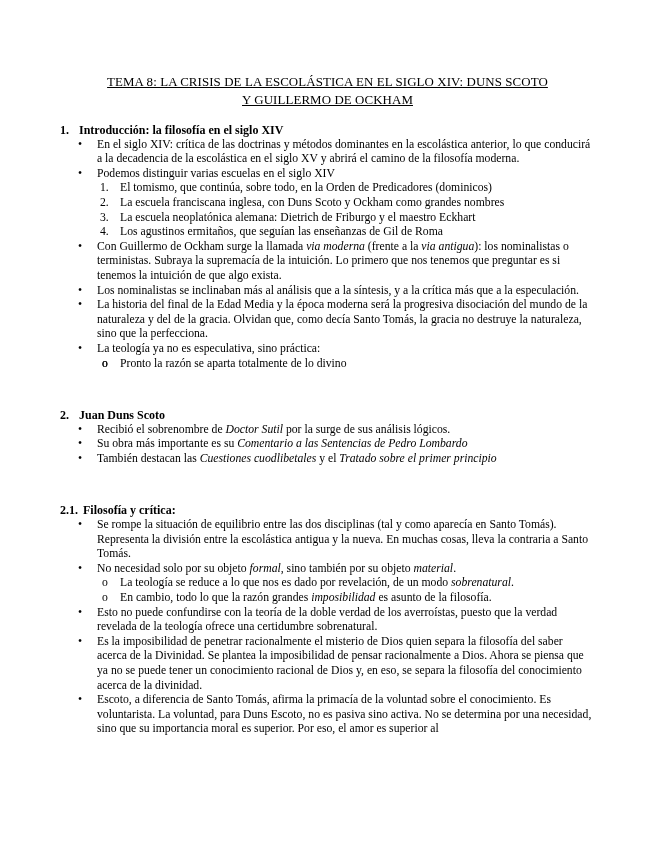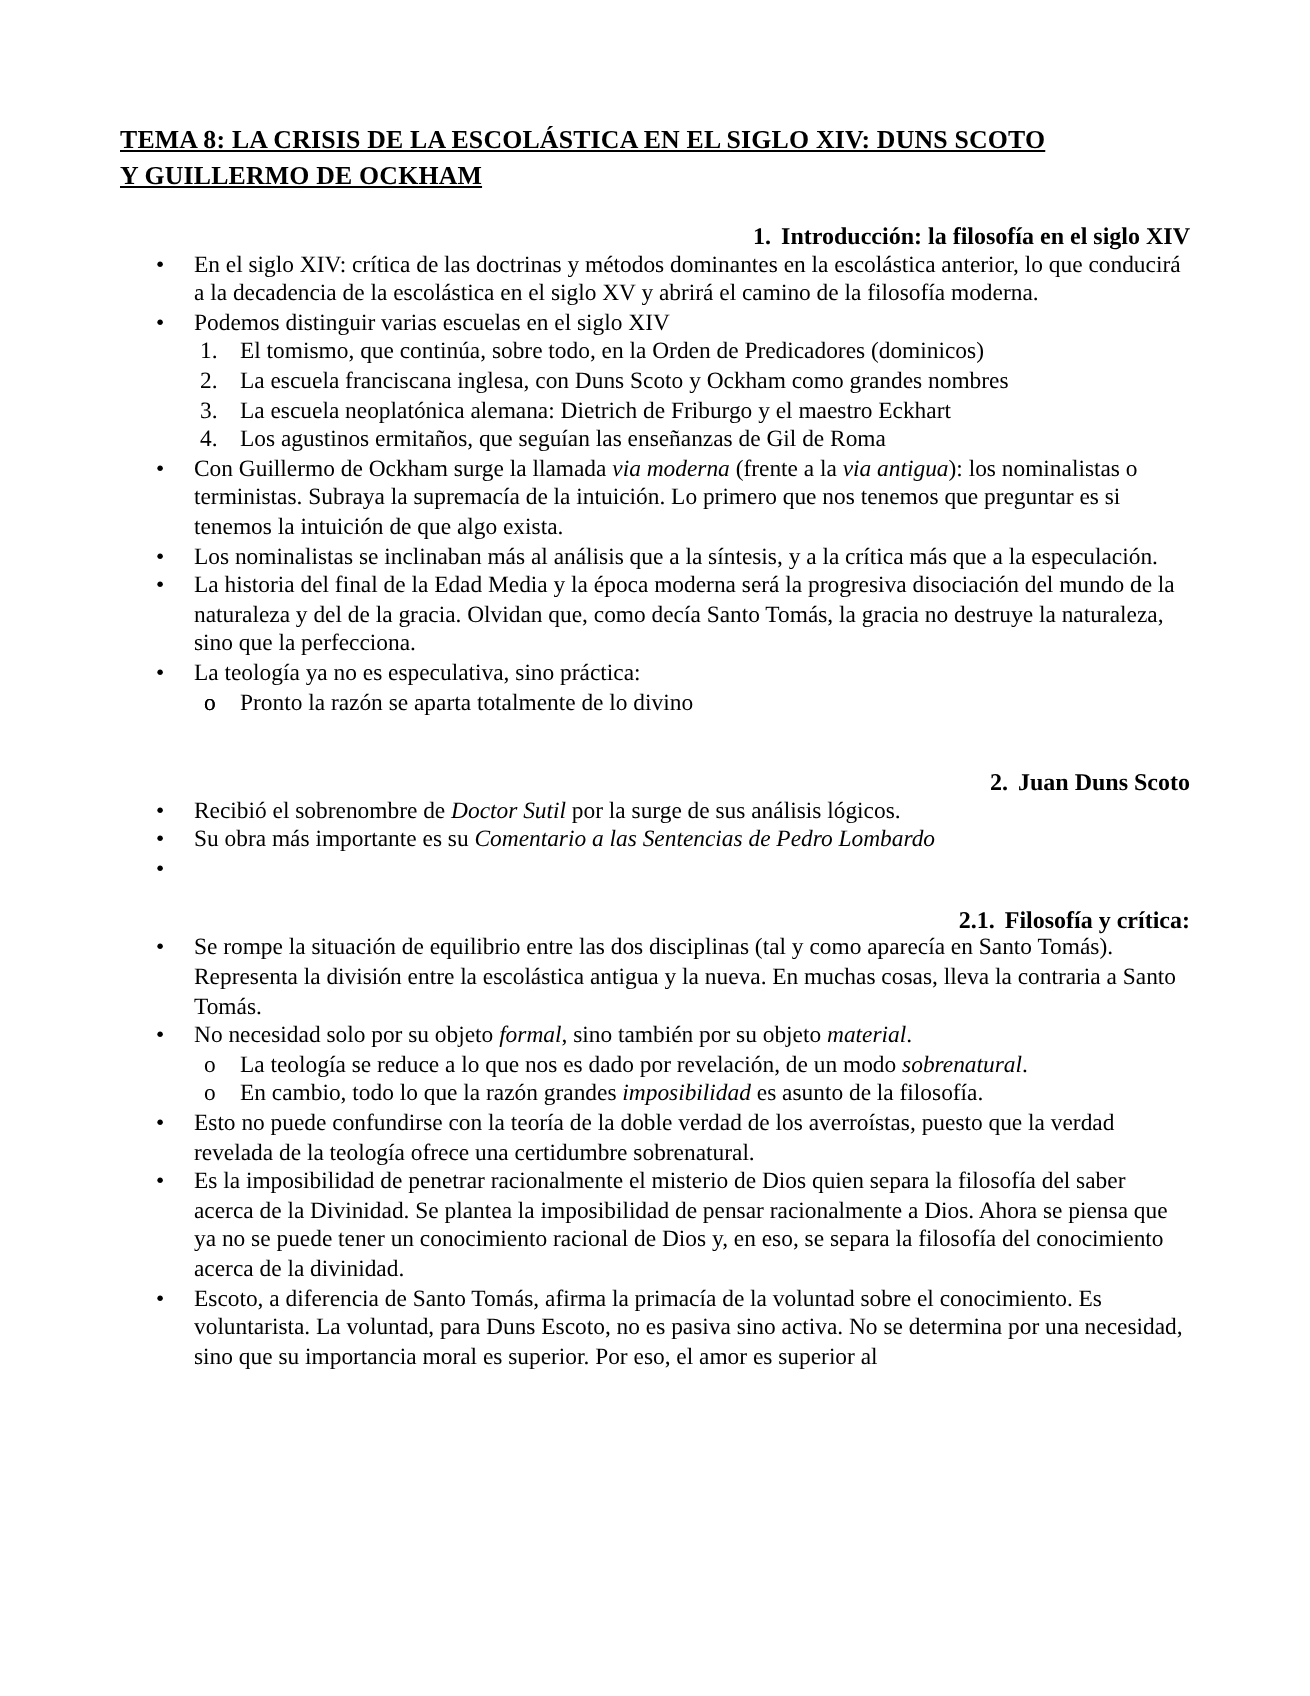--- a/index.html
+++ b/index.html
@@ -16,35 +16,35 @@
   }
   .page {
     box-sizing: border-box;
     width: 655px;
     height: 848px;
     padding: 57px 60px 30px 60px;
     background: #ffffff;
     overflow: hidden;
   }
   .doc-title {
-    margin: 4px 0 14px 0;
+    margin: 16px 0 14px 0;
     font-size: 12.9px;
-    font-weight: bold;
+    font-weight: normal;
     line-height: 18px;
     text-decoration: underline;
     letter-spacing: 0.1px;
+    text-align: center;
   }
   .section { margin: 0; }
-  .section + .section { margin-top: 25px; }
+  .section + .section { margin-top: 37px; }
   .heading {
     margin: 0;
     font-size: 12px;
     font-weight: bold;
     line-height: 14.6px;
-    text-align: right;
   }
   .hnum {
     display: inline-block;
     min-width: 14px;
     margin-right: 5px;
   }
   .item {
     position: relative;
     font-size: 11.7px;
     line-height: 14.6px;
@@ -82,21 +82,21 @@
         <div class="item l1"><span class="marker">•</span><span class="text"><span>Los nominalistas se inclinaban más al análisis que a la síntesis, y a la crítica más que a la especulación.</span></span></div>
         <div class="item l1"><span class="marker">•</span><span class="text"><span>La historia del final de la Edad Media y la época moderna será la progresiva disociación del mundo de la naturaleza y del de la gracia. Olvidan que, como decía Santo Tomás, la gracia no destruye la naturaleza, sino que la perfecciona.</span></span></div>
         <div class="item l1"><span class="marker">•</span><span class="text"><span>La teología ya no es especulativa, sino práctica:</span></span></div>
         <div class="item l2"><span class="marker">o</span></div>
         <div class="item l2"><span class="marker">o</span><span class="text"><span>Pronto la razón se aparta totalmente de lo divino</span></span></div>
       </section>
       <section class="section">
         <h2 class="heading"><span class="hnum">2.</span><span>Juan Duns Scoto</span></h2>
         <div class="item l1"><span class="marker">•</span><span class="text"><span>Recibió el sobrenombre de </span><span class="it">Doctor Sutil</span><span> por la surge de sus análisis lógicos.</span></span></div>
         <div class="item l1"><span class="marker">•</span><span class="text"><span>Su obra más importante es su </span><span class="it">Comentario a las Sentencias de Pedro Lombardo</span></span></div>
-        <div class="item l1"><span class="marker">•</span></div>
+        <div class="item l1"><span class="marker">•</span><span class="text"><span>También destacan las </span><span class="it">Cuestiones cuodlibetales</span><span> y el </span><span class="it">Tratado sobre el primer principio</span></span></div>
       </section>
       <section class="section">
         <h2 class="heading"><span class="hnum">2.1.</span><span>Filosofía y crítica:</span></h2>
         <div class="item l1"><span class="marker">•</span><span class="text"><span>Se rompe la situación de equilibrio entre las dos disciplinas (tal y como aparecía en Santo Tomás). Representa la división entre la escolástica antigua y la nueva. En muchas cosas, lleva la contraria a Santo Tomás.</span></span></div>
         <div class="item l1"><span class="marker">•</span><span class="text"><span>No necesidad solo por su objeto </span><span class="it">formal</span><span>, sino también por su objeto </span><span class="it">material</span><span>.</span></span></div>
         <div class="item l2"><span class="marker">o</span><span class="text"><span>La teología se reduce a lo que nos es dado por revelación, de un modo </span><span class="it">sobrenatural</span><span>.</span></span></div>
         <div class="item l2"><span class="marker">o</span><span class="text"><span>En cambio, todo lo que la razón grandes </span><span class="it">imposibilidad</span><span> es asunto de la filosofía.</span></span></div>
         <div class="item l1"><span class="marker">•</span><span class="text"><span>Esto no puede confundirse con la teoría de la doble verdad de los averroístas, puesto que la verdad revelada de la teología ofrece una certidumbre sobrenatural.</span></span></div>
         <div class="item l1"><span class="marker">•</span><span class="text"><span>Es la imposibilidad de penetrar racionalmente el misterio de Dios quien separa la filosofía del saber acerca de la Divinidad. Se plantea la imposibilidad de pensar racionalmente a Dios. Ahora se piensa que ya no se puede tener un conocimiento racional de Dios y, en eso, se separa la filosofía del conocimiento acerca de la divinidad.</span></span></div>
         <div class="item l1"><span class="marker">•</span><span class="text"><span>Escoto, a diferencia de Santo Tomás, afirma la primacía de la voluntad sobre el conocimiento. Es voluntarista. La voluntad, para Duns Escoto, no es pasiva sino activa. No se determina por una necesidad, sino que su importancia moral es superior. Por eso, el amor es superior al</span></span></div>

